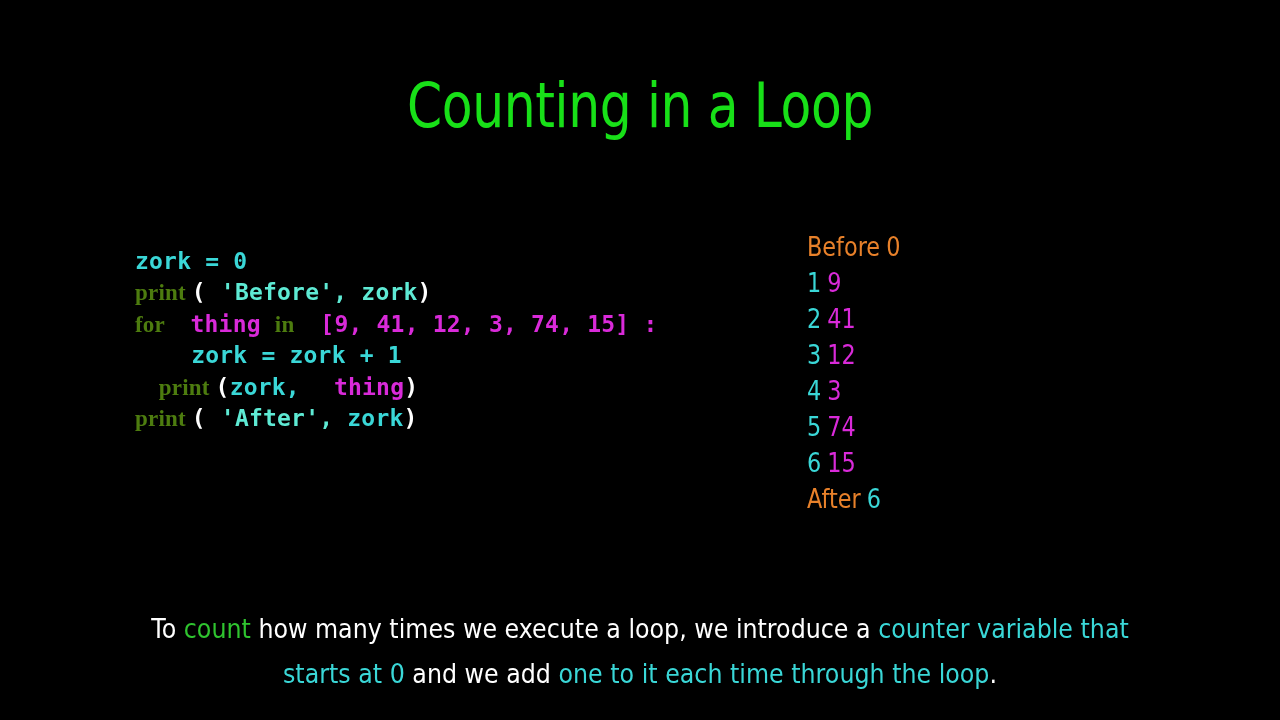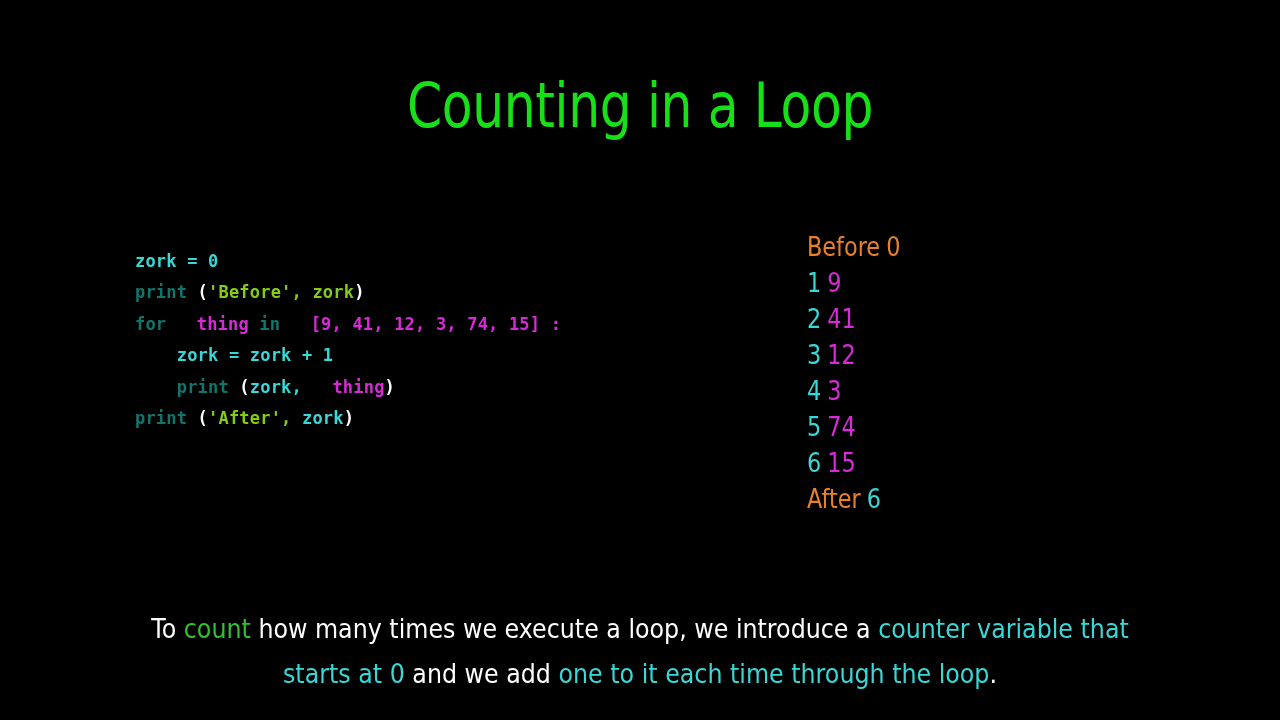--- a/index.html
+++ b/index.html
@@ -33,35 +33,35 @@
     transform-origin: 50% 50%;
     white-space: nowrap;
   }
 
   
   #code-block {
     position: absolute;
     left: 135px;
     top: 246px;
     font-family: "DejaVu Sans Mono", monospace;
-    font-size: 17px;
+    font-size: 23px;
     font-weight: bold;
     line-height: 31.4px;
     white-space: pre;
     letter-spacing: 0.2px;
   }
   #code-block .code-line {
     white-space: pre;
     height: 31.4px;
   }
 
   
   .tk-var   { color: #3ad7d7; }   
-  .tk-kw    { color: #0f766e; }   
-  .tk-str   { color: #84cc16; }   
+  .tk-kw    { color: #4d7c0f; font-family: Liberation Serif, serif; }   
+  .tk-str   { color: #5eead4; margin-left: 15px; }   
   .tk-lit   { color: #d92ad9; margin-left: 20px; }   
   .tk-punct { color: #ffffff; }   
 
   
   #output-column {
     position: absolute;
     left: 807px;
     top: 229px;
     font-family: "DejaVu Sans", sans-serif;
     font-size: 26px;

